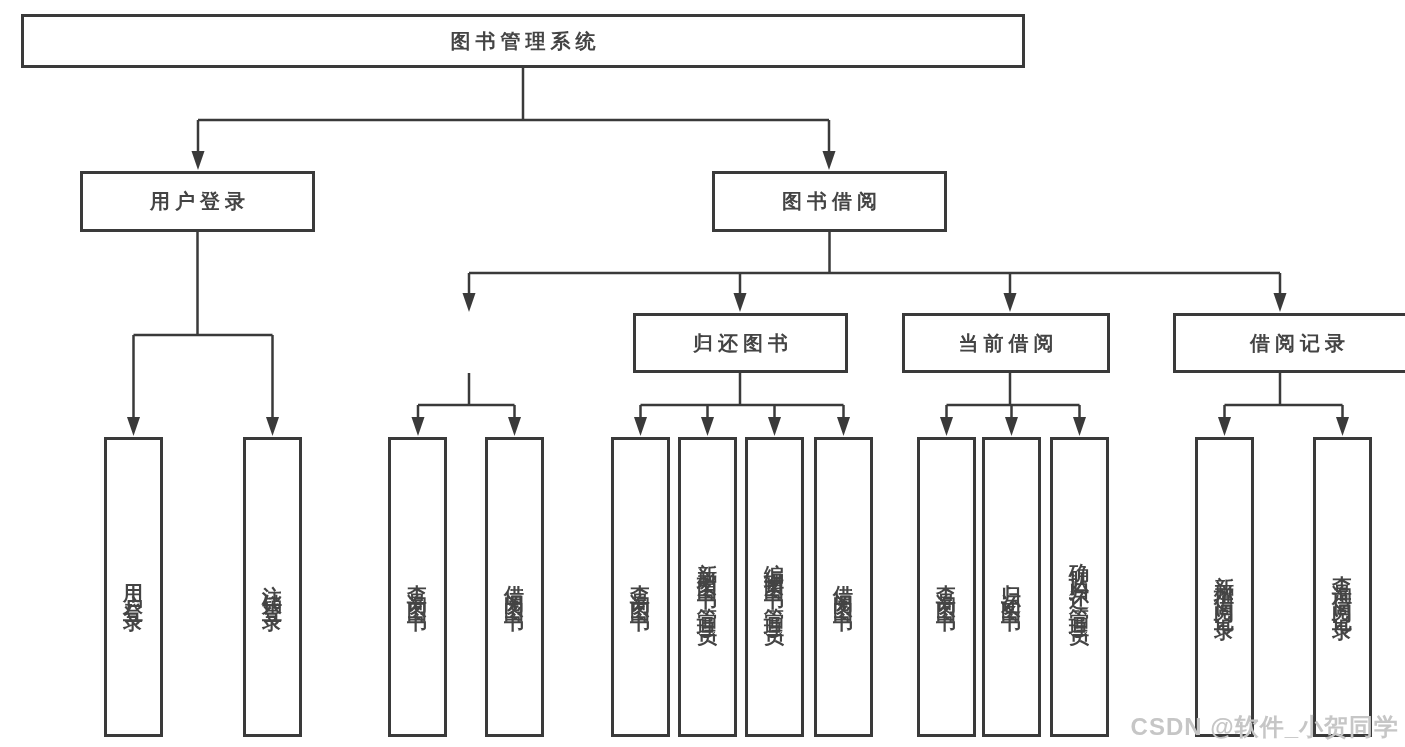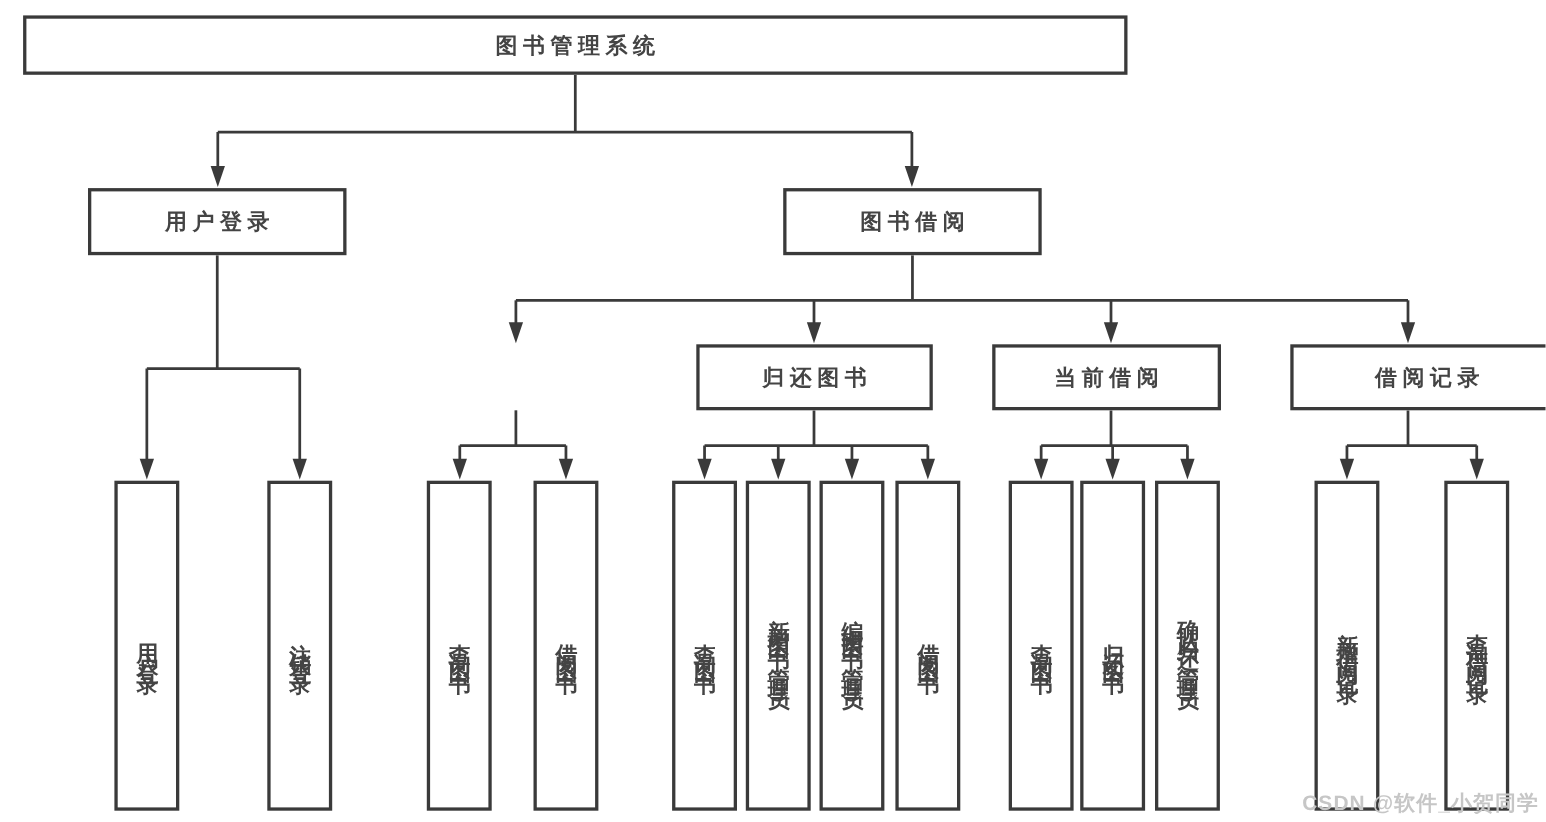--- a/index.html
+++ b/index.html
@@ -24,21 +24,21 @@
     color:#444444;font-size:20px;
   }
   .vtext{
     writing-mode:vertical-rl;
     letter-spacing:9px;
     line-height:1;
     white-space:nowrap;
   }
   .watermark{
     position:absolute;right:6px;bottom:4px;z-index:3;
-    color:#c6c6c6;font-size:19px;letter-spacing:1px;
+    color:#c6c6c6;font-size:24px;letter-spacing:1px;
   }
 </style>
 </head>
 <body>
 
 <div class="canvas">
 
   <svg class="wires" width="1405" height="747" viewBox="0 0 1405 747">
     <g stroke="#3a3a3a" stroke-width="2.5" fill="none">
 

